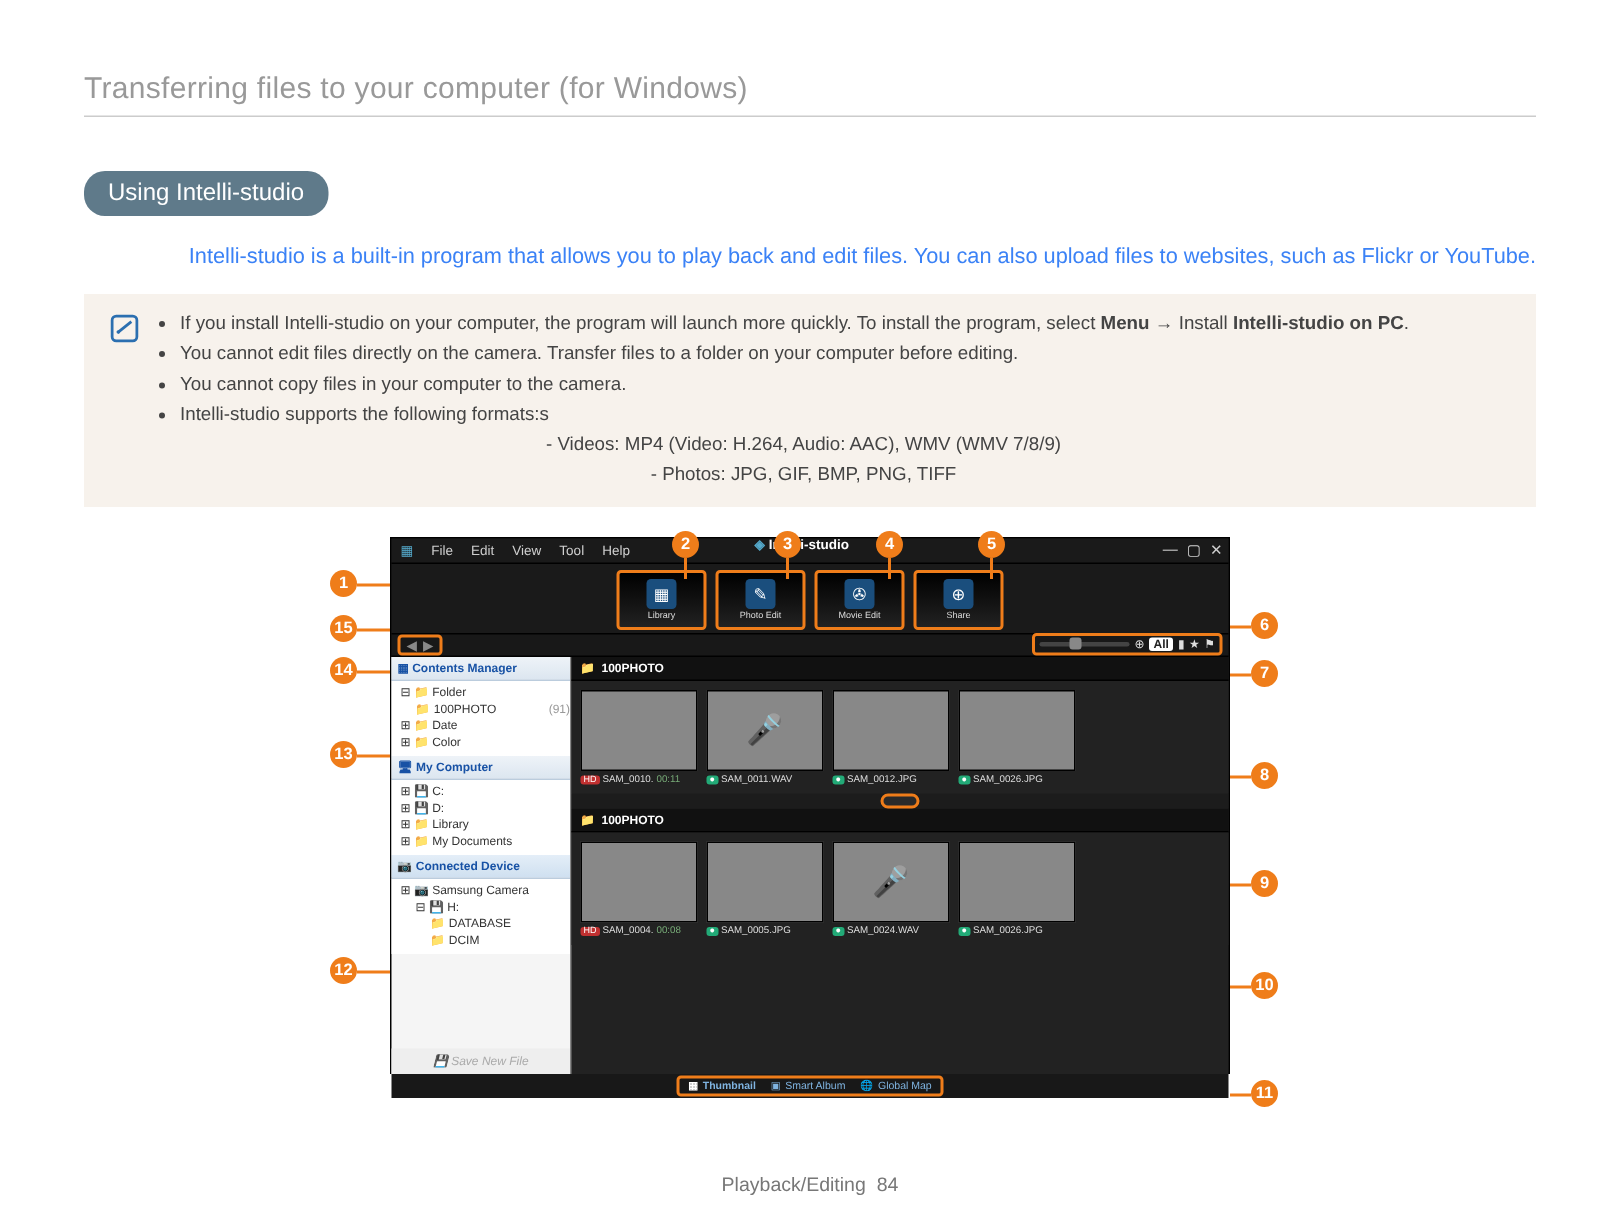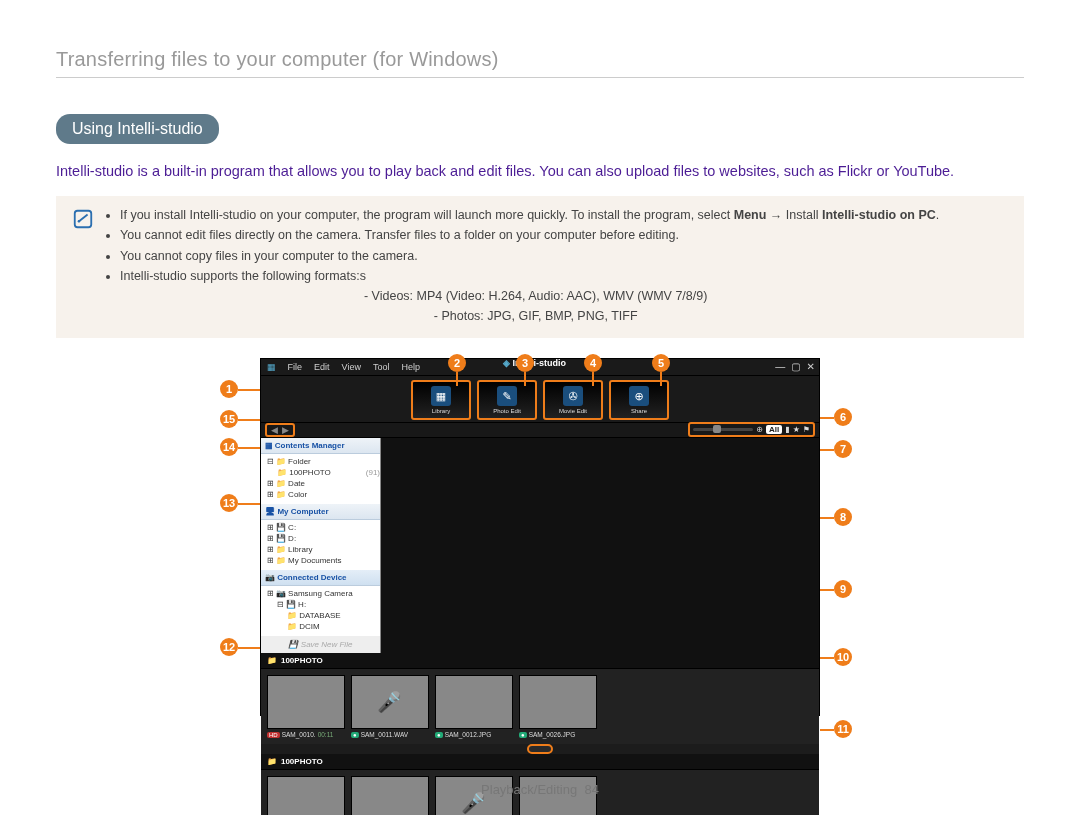--- a/index.html
+++ b/index.html
@@ -27,22 +27,23 @@
     background: #5f7a8a;
     color: #fff;
     font-size: 16px;
     padding: 6px 16px;
     border-radius: 14px;
     margin-bottom: 16px;
   }
   .intro {
     font-size: 14.5px;
     line-height: 1.65;
-    color: #4c1d95;
+    color: #3b82f6;
     margin-bottom: 12px;
+    text-align: right;
   }
   .note-box {
     display: flex;
     background: #f7f2ec;
     padding: 10px 16px 12px 16px;
     margin-top: 8px;
   }
   .note-icon {
     flex: 0 0 28px;
     height: 24px;
@@ -161,21 +162,21 @@
   .toolstrip .right-tools {
     position: absolute; right: 4px; top: -1px;
     display: flex; gap: 3px; align-items: center;
     border: 2px solid #ef7d1a; border-radius: 3px;
     padding: 0 3px; height: 15px;
   }
   .toolstrip .right-tools span { font-size: 8px; }
   .zoom-slider { width: 60px; height: 3px; background: #444; border-radius: 2px; position: relative; }
   .zoom-slider::after { content:''; position:absolute; left:20px; top:-3px; width:8px; height:8px; background:#888; border-radius:2px; }
 
-  .app-body { display: flex; height: 278px; flex-direction: column; }
+  .app-body { display: flex; height: 278px; }
   .sidebar {
     width: 120px;
     background: #f5f5f5;
     color: #222;
     display: flex; flex-direction: column;
     font-size: 8px;
     border-right: 1px solid #888;
   }
   .side-sec-hd {
     background: linear-gradient(#eef3f8,#dce6f0);

